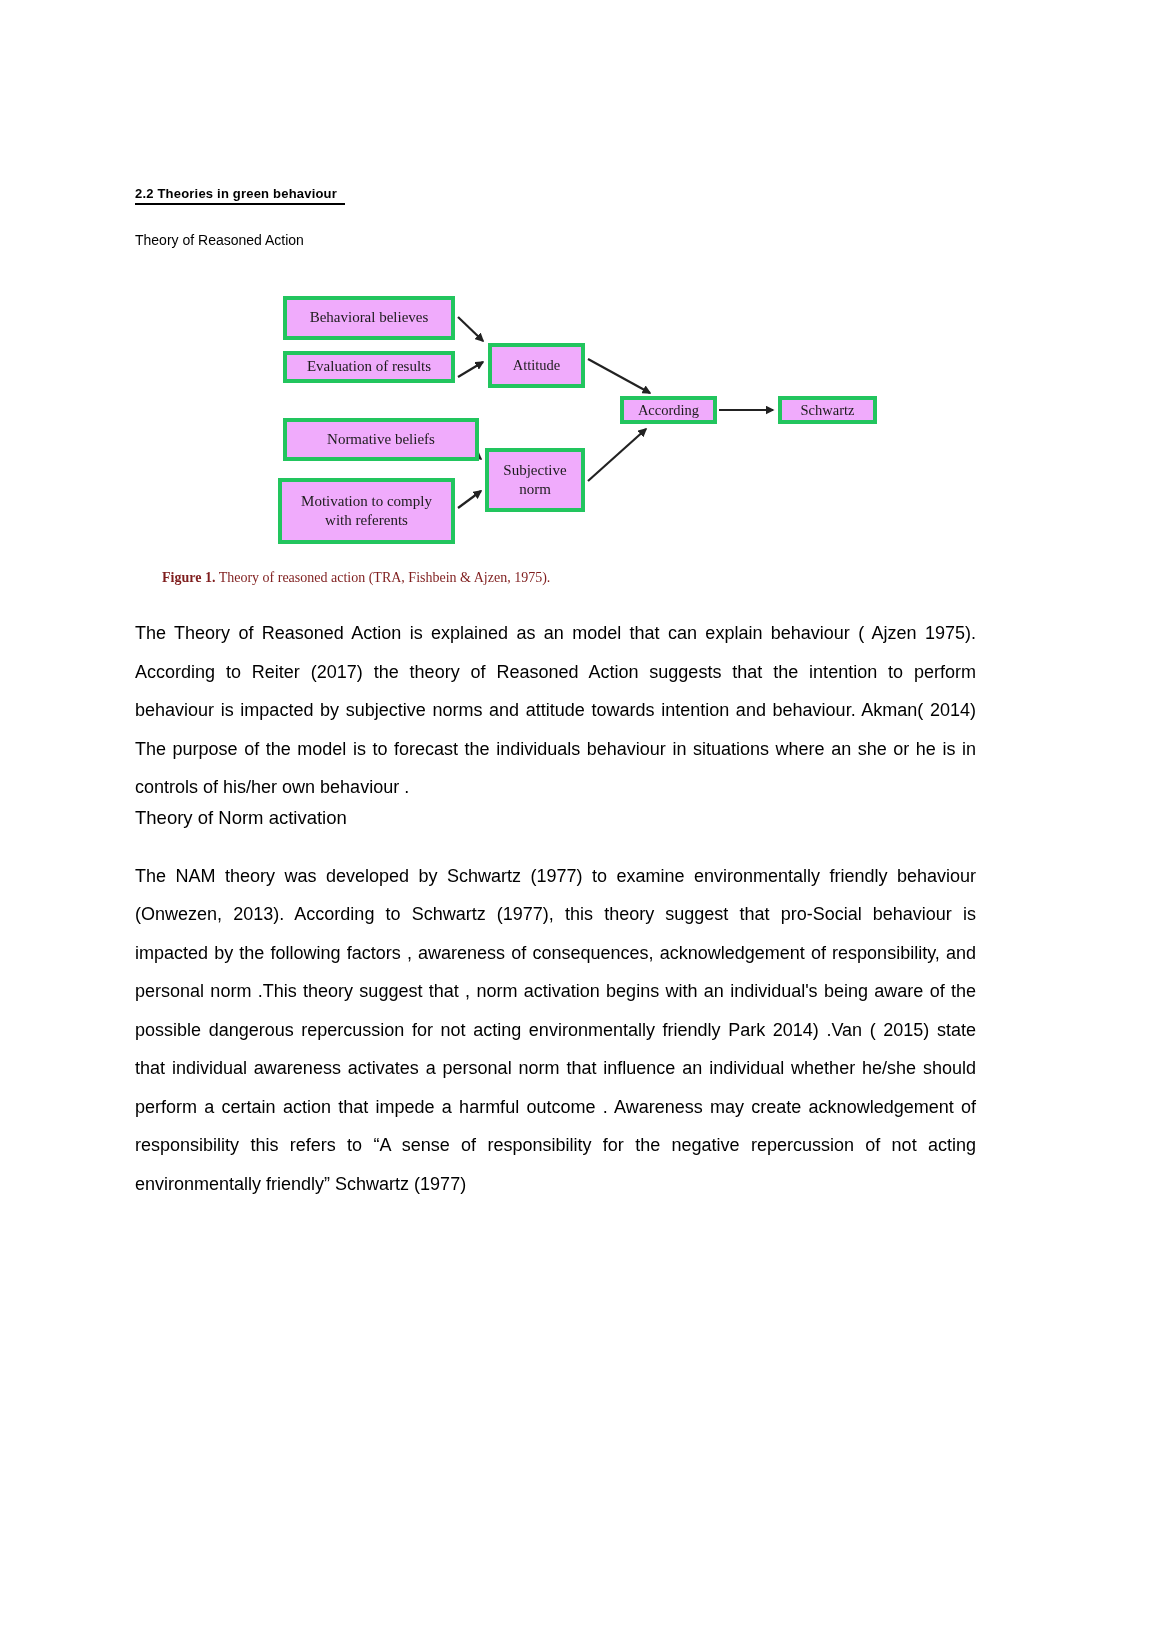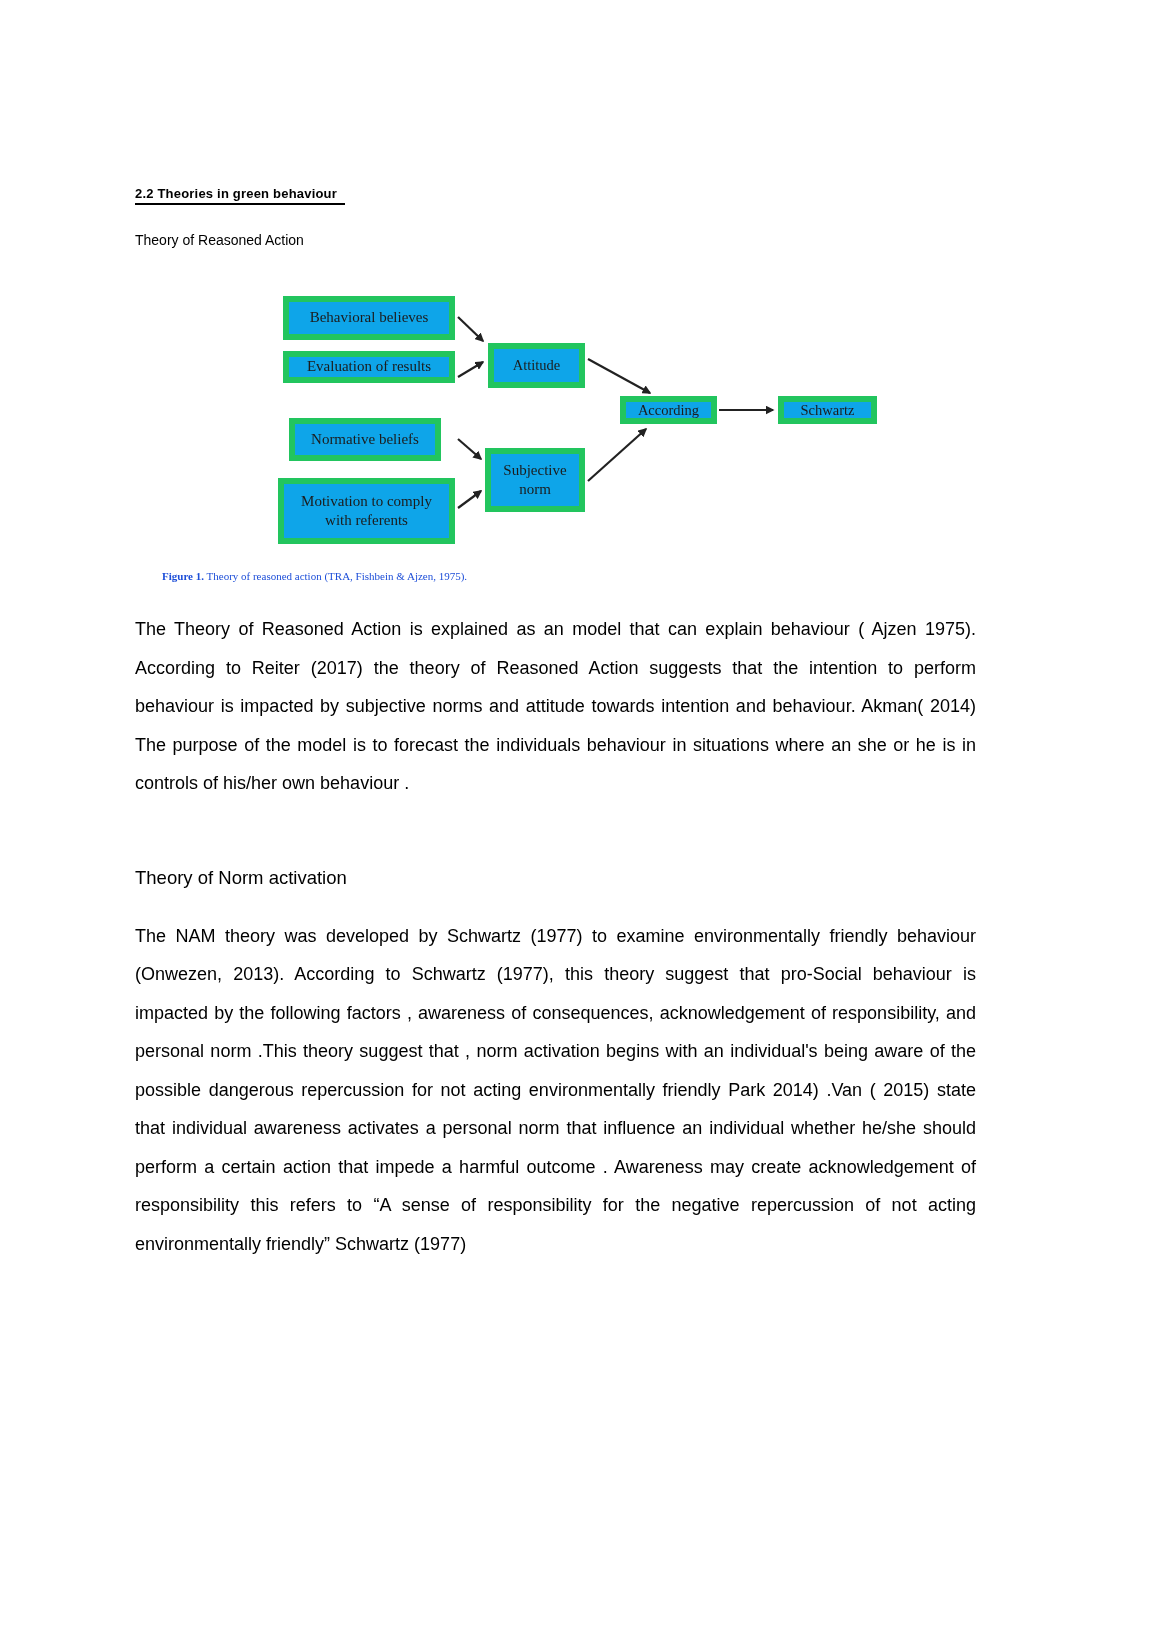--- a/index.html
+++ b/index.html
@@ -39,47 +39,46 @@
     margin-top: 44px;
     margin-left: 143px;
     width: 612px;
     height: 258px;
     font-family: "Liberation Serif", serif;
     color: #1c1c1c;
   }
   .arrow-layer { position: absolute; left: 0; top: 0; }
   .fbox {
     position: absolute;
-    border: 6px solid #22c55e;
-    background: #0ea5e9;
+    border: 4px solid #22c55e;
+    background: #f0abfc;
     display: flex;
     align-items: center;
     justify-content: center;
     text-align: center;
     font-size: 15px;
     line-height: 1.3;
     padding: 2px 6px;
   }
   .fbox.small { font-size: 14.5px; }
   .caption {
     margin-top: 20px;
     margin-left: 27px;
     font-family: "Liberation Serif", serif;
-    font-size: 11px;
-    color: #1d4ed8;
+    font-size: 14px;
+    color: #7f1d1d;
   }
   
   .body-para {
     margin-top: 28px;
     font-size: 18px;
     line-height: 38.5px;
     text-align: justify;
   }
   .subtitle2 {
-    margin-top: 64px;
     font-size: 18.5px;
   }
 </style>
 </head>
 <body>
 
 <div class="content">
 
   <h1 class="heading"><span class="underlined">2.2 Theories in green behaviour</span></h1>
 
@@ -100,21 +99,21 @@
       <line x1="310" y1="189" x2="368" y2="137" stroke="#222" stroke-width="2.2" marker-end="url(#ah)"></line>
       <line x1="441" y1="118" x2="495" y2="118" stroke="#222" stroke-width="2.2" marker-end="url(#ah)"></line>
     </svg>
 
     <div class="fbox" style="left:5px; top:4px; width:172px; height:44px;">Behavioral believes</div>
 
     <div class="fbox" style="left:5px; top:59px; width:172px; height:32px;">Evaluation of results</div>
 
     <div class="fbox small" style="left:210px; top:51px; width:97px; height:45px;">Attitude</div>
 
-    <div class="fbox" style="left:11px; top:126px; width:152px; height:43px;font-family:Liberation Serif, serif;">Normative beliefs</div>
+    <div class="fbox" style="left:5px; top:126px; width:196px; height:43px;font-family:Liberation Serif, serif;">Normative beliefs</div>
 
     <div class="fbox" style="left:0px; top:186px; width:177px; height:66px;">Motivation to comply with referents</div>
 
     <div class="fbox" style="left:207px; top:156px; width:100px; height:64px;">Subjective norm</div>
 
     <div class="fbox small" style="left:342px; top:104px; width:97px; height:28px;">According</div>
 
     <div class="fbox small" style="left:500px; top:104px; width:99px; height:28px;">Schwartz</div>
   </div>
 

